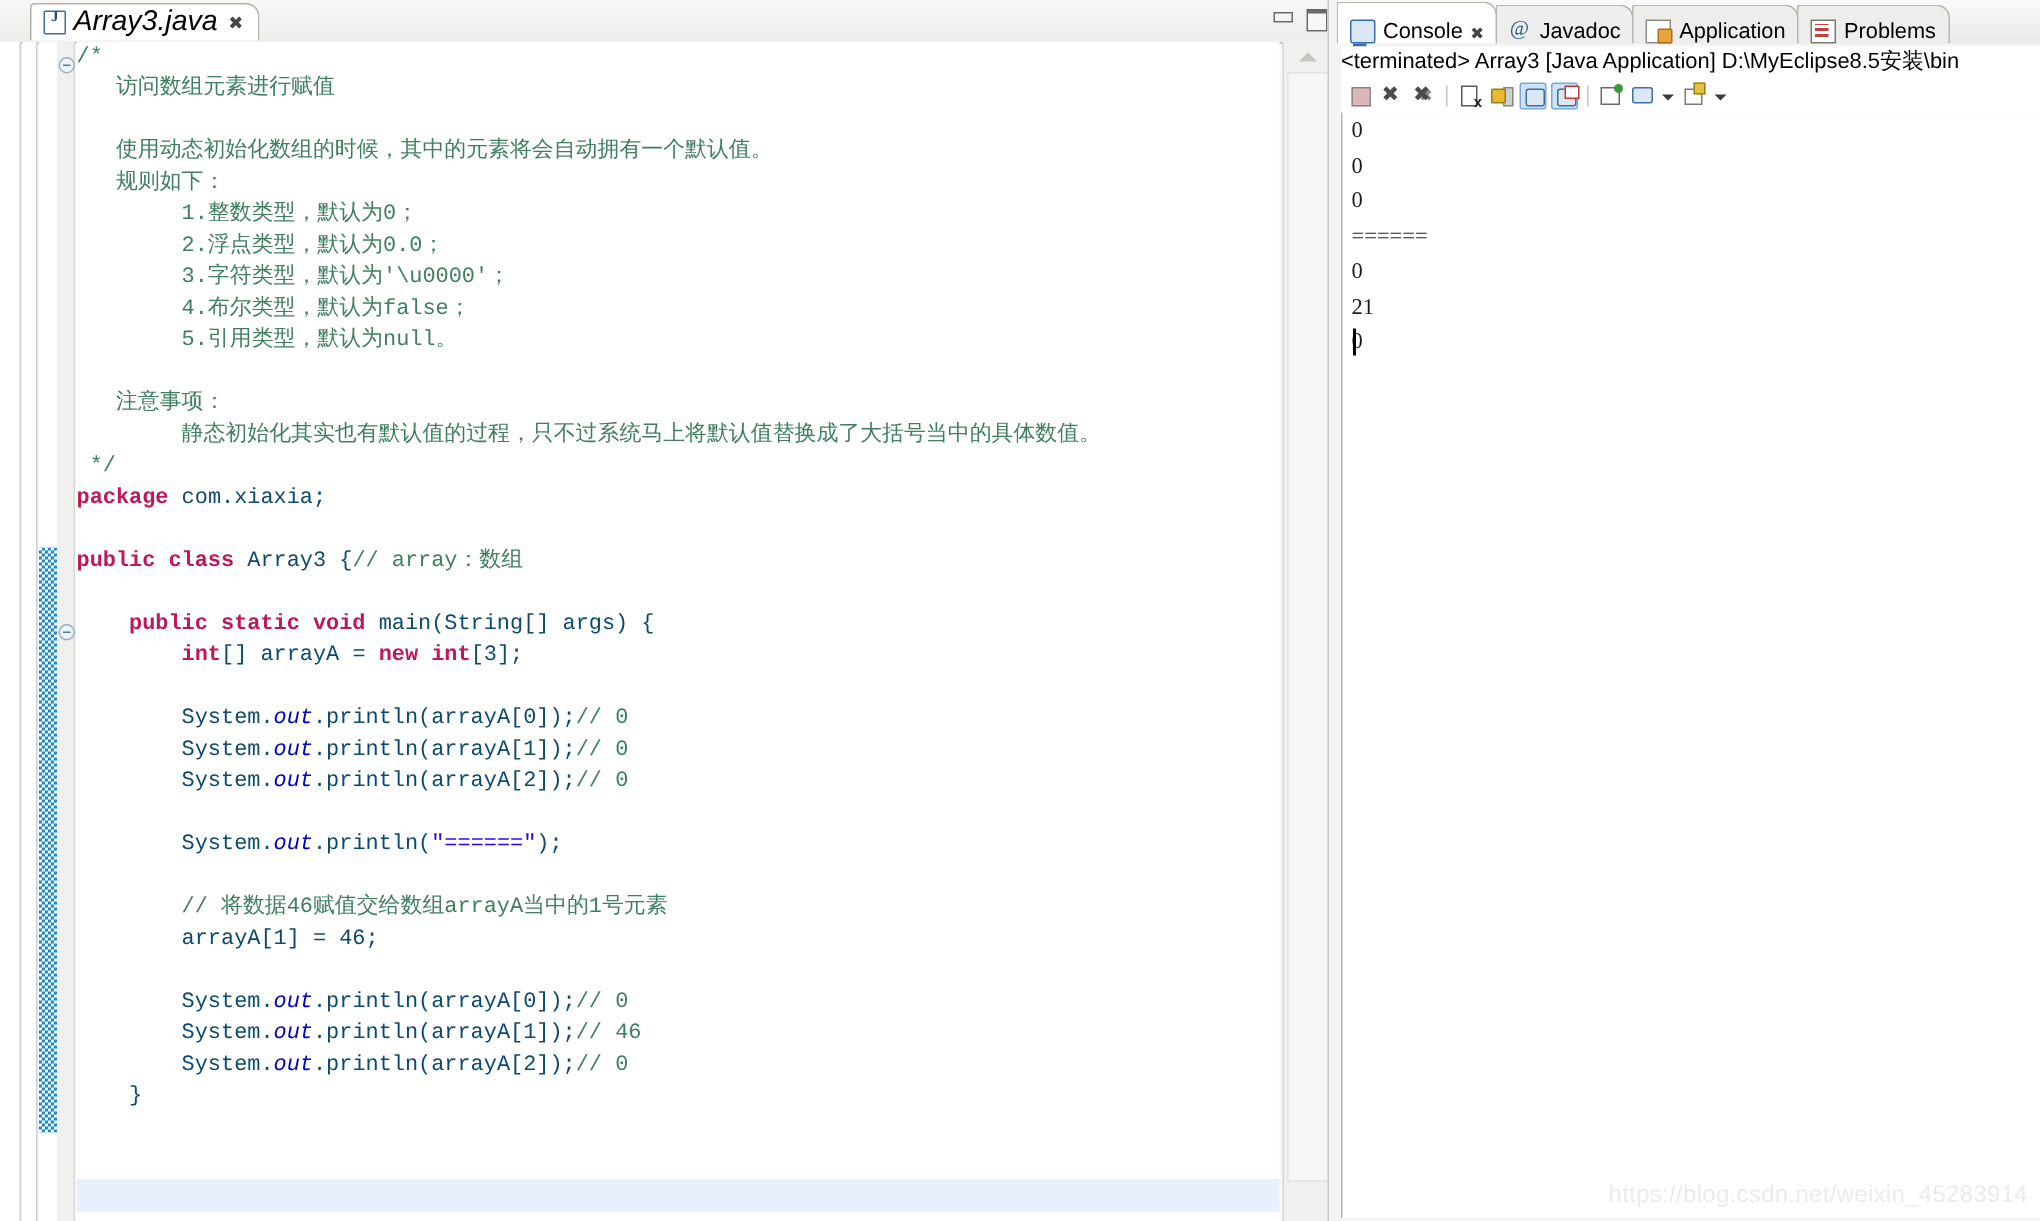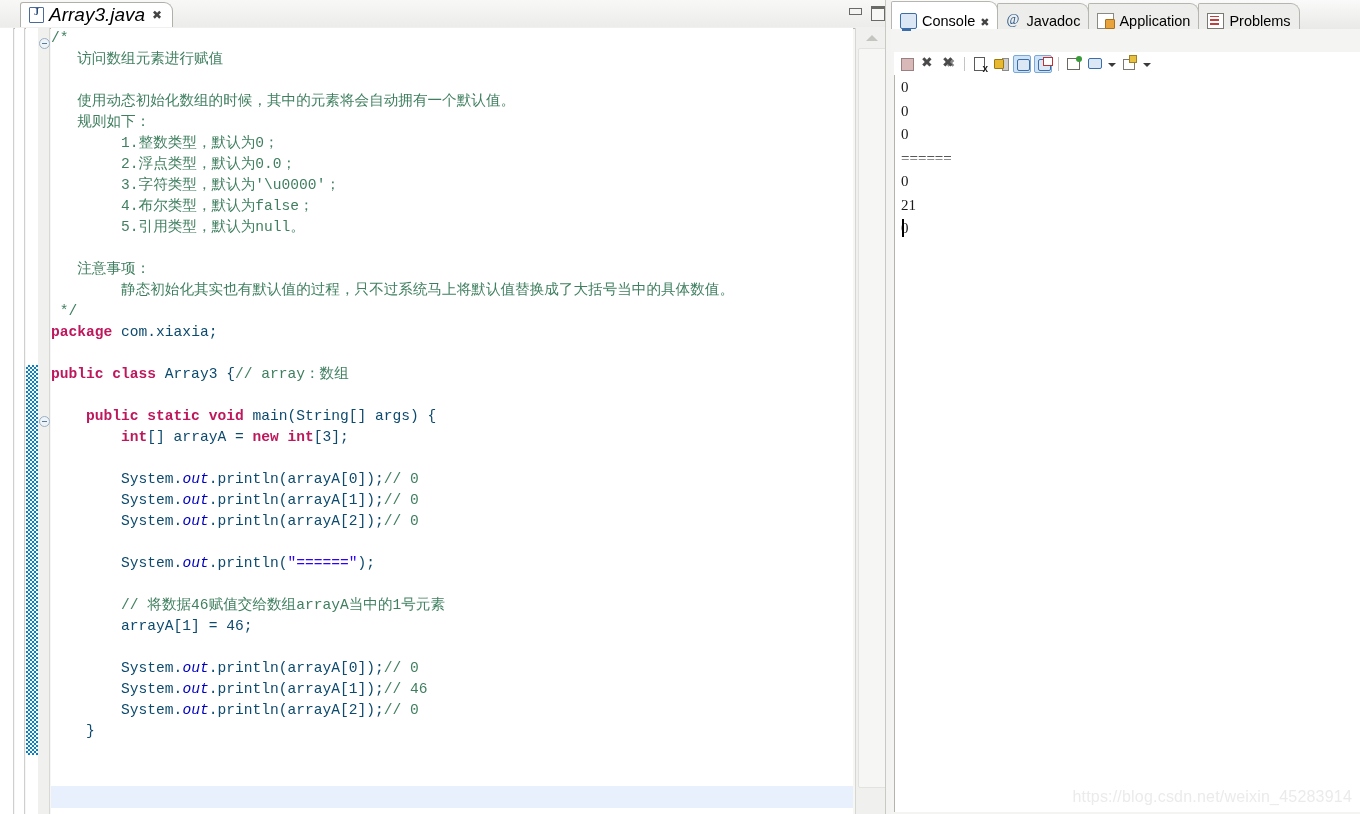--- a/index.html
+++ b/index.html
@@ -595,20 +595,21 @@
       <div class="ctab">
         <span class="ic ic-decl"></span>
         <span class="clabel">Application</span>
       </div>
       <div class="ctab">
         <span class="ic ic-problems"></span>
         <span class="clabel">Problems</span>
       </div>
     </div>
 
+    <div class="console-title">&lt;terminated&gt; Array3 [Java Application] D:\MyEclipse8.5安装\bin</div>
 
     <div class="console-toolbar">
       <div class="tb tb-stop"></div>
       <div class="tb tb-x"></div>
       <div class="tb tb-xx"></div>
       <div class="tbsep"></div>
       <div class="tb tb-doc"></div>
       <div class="tb tb-lock"></div>
       <div class="tb sel tb-scr"></div>
       <div class="tb sel tb-scr tb-scr2"></div>

